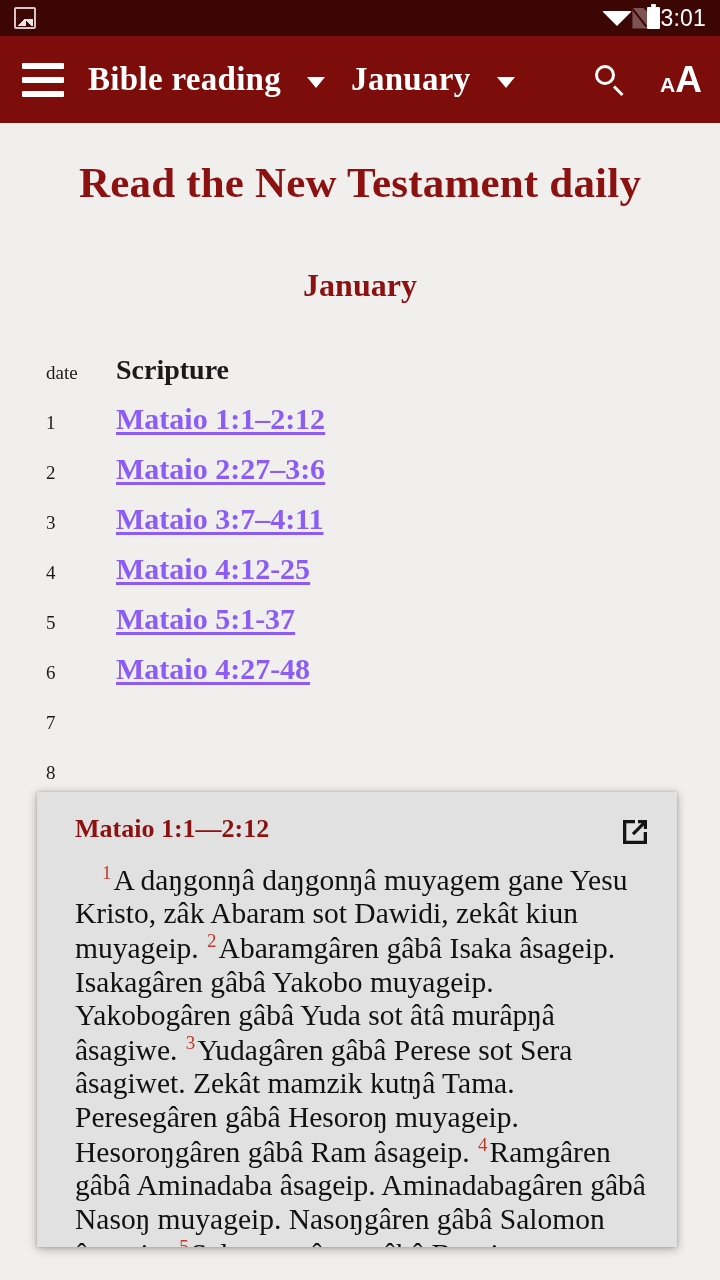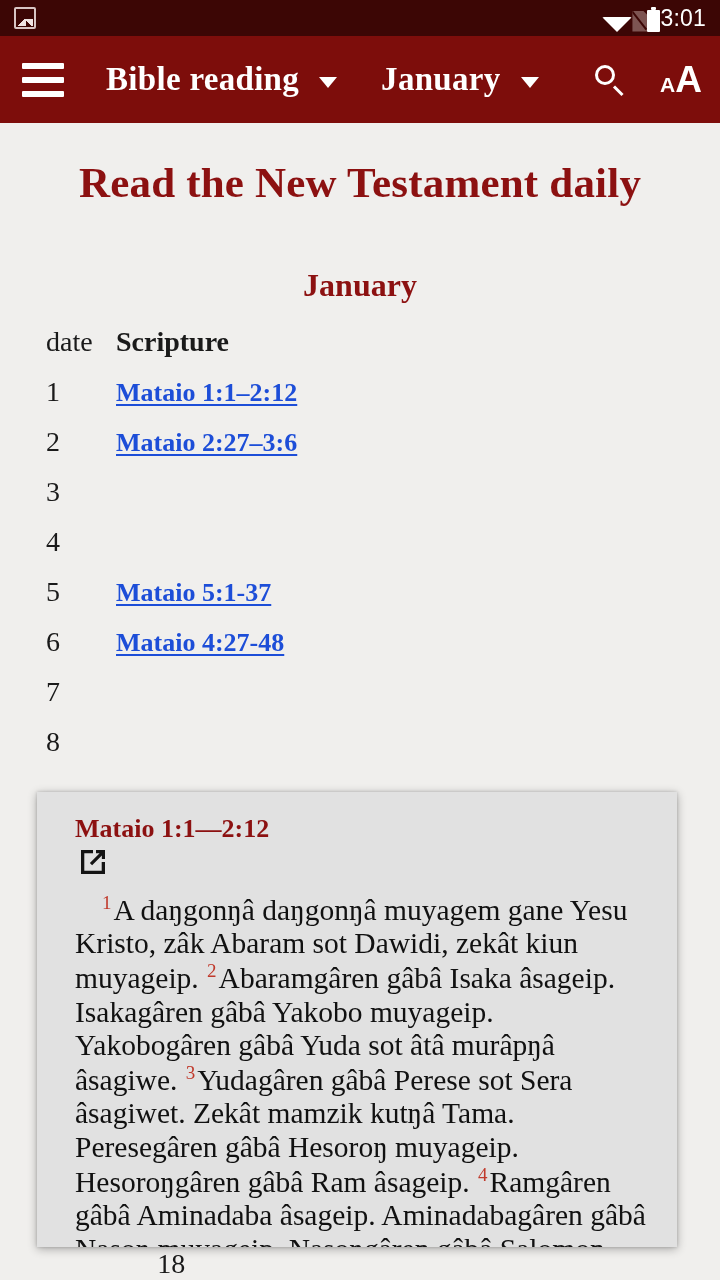--- a/index.html
+++ b/index.html
@@ -23,21 +23,21 @@
     align-items: center;
     padding: 0 14px;
     box-sizing: border-box;
     position: relative;
     z-index: 40;
   }
   .status-left { display: flex; align-items: center; gap: 8px; }
   .status-right {
     margin-left: auto;
     display: flex;
-    align-items: flex-end;
+    align-items: center;
   }
   .img-notif-icon {
     width: 22px; height: 22px;
     border: 2px solid #d8c5c4;
     border-radius: 2px;
     position: relative;
     overflow: hidden;
     box-sizing: border-box;
   }
   .img-notif-icon::after {
@@ -113,24 +113,23 @@
   }
   .hamburger span {
     display: block;
     height: 6px;
     background: #ffffff;
     border-radius: 1px;
   }
   .tb-menu {
     display: flex;
     align-items: center;
-    gap: 20px;
+    gap: 26px;
     margin-right: 26px;
     cursor: pointer;
-    margin-left: 18px;
   }
   .tb-menu-label {
     color: #ffffff;
     font-size: 33px;
     font-weight: bold;
     letter-spacing: 0.3px;
     white-space: nowrap;
   }
   .caret {
     width: 0; height: 0;
@@ -211,55 +210,55 @@
     padding-left: 46px;
   }
   .table-head, .table-row {
     display: flex;
     align-items: baseline;
     height: 50px;
   }
   .col-date {
     width: 70px;
     flex: 0 0 70px;
-    font-size: 28px;
+    font-size: 19px;
     color: #1a1a1a;
+    margin-top: 36px;
   }
   .col-scripture {
     font-size: 28px;
     color: #1a1a1a;
     font-weight: bold;
   }
   .table-head .col-date,
   .table-head .col-scripture { color: #1a1a1a; }
   .scripture-link {
-    color: #1d4ed8;
+    color: #8b5cf6;
     text-decoration: underline;
     text-underline-offset: 3px;
-    font-size: 26px;
+    font-size: 30px;
     cursor: pointer;
   }
 
   
   .verse-card {
     position: absolute;
     left: 37px;
     top: 792px;
     width: 640px;
     height: 455px;
     background: #e1e1e1;
     box-shadow: 0 2px 9px rgba(0,0,0,0.30), 0 0 3px rgba(0,0,0,0.18);
     overflow: hidden;
     z-index: 20;
   }
   .verse-card-head {
     display: flex;
     align-items: flex-start;
     padding: 22px 24px 0 38px;
-    flex-direction: column;
   }
   .verse-card-title {
     color: #8c1111;
     font-size: 26px;
     font-weight: bold;
     flex: 1;
   }
   .open-external-icon {
     width: 36px; height: 36px;
     position: relative;
@@ -348,23 +347,25 @@
     <div class="table-row">
       <div class="col-date">1</div>
       <div class="col-scripture"><a class="scripture-link">Mataio 1:1–2:12</a></div>
     </div>
     <div class="table-row">
       <div class="col-date">2</div>
       <div class="col-scripture"><a class="scripture-link">Mataio 2:27–3:6</a></div>
     </div>
     <div class="table-row">
       <div class="col-date">3</div>
+      <div class="col-scripture"><a class="scripture-link">Mataio 3:7–4:11</a></div>
     </div>
     <div class="table-row">
       <div class="col-date">4</div>
+      <div class="col-scripture"><a class="scripture-link">Mataio 4:12-25</a></div>
     </div>
     <div class="table-row">
       <div class="col-date">5</div>
       <div class="col-scripture"><a class="scripture-link">Mataio 5:1-37</a></div>
     </div>
     <div class="table-row">
       <div class="col-date">6</div>
       <div class="col-scripture"><a class="scripture-link">Mataio 4:27-48</a></div>
     </div>
     <div class="table-row">

